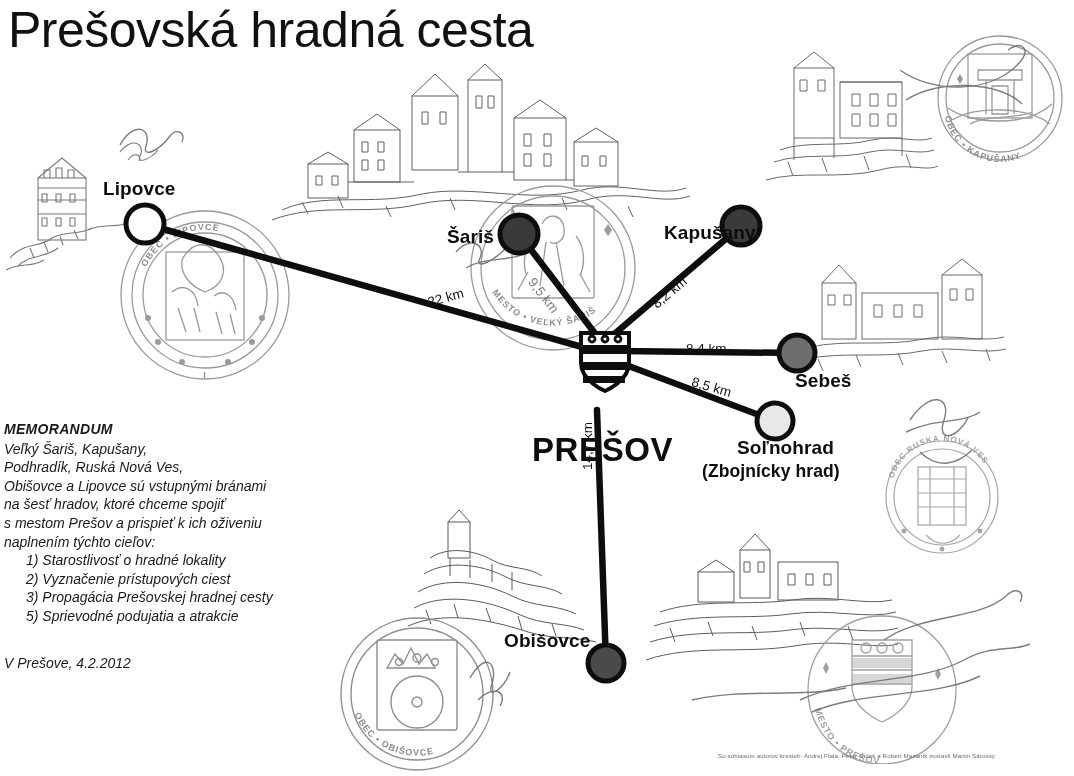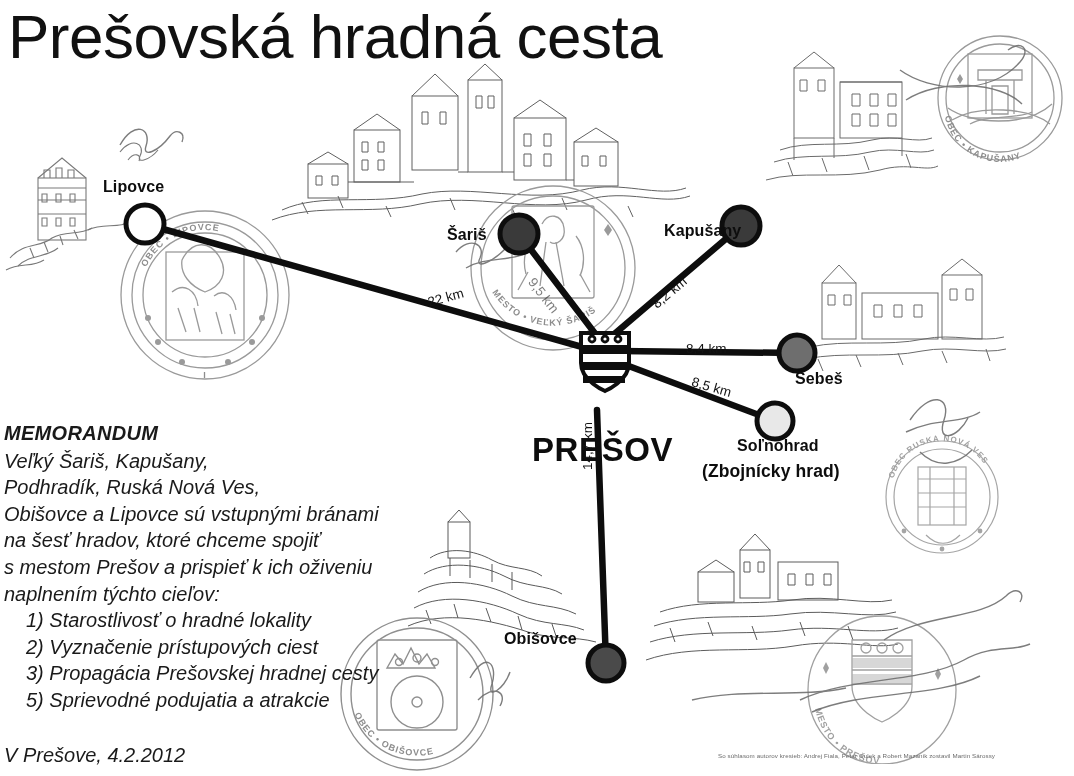--- a/index.html
+++ b/index.html
@@ -9,30 +9,30 @@
     font-family:"Liberation Sans",sans-serif;
     color:#111;
     position:relative;
     overflow:hidden;
   }
   .poster{position:absolute;inset:0;}
 
   
   #title{
     position:absolute;left:8px;top:4px;
-    font-size:62px;line-height:1.05;
+    font-size:50px;line-height:1.05;
     font-weight:400;letter-spacing:-0.5px;
     color:#111;
     white-space:nowrap;
   }
 
   
   #memo{
     position:absolute;left:4px;top:420px;width:400px;
-    font-style:italic;font-size:20px;line-height:1.33;
+    font-style:italic;font-size:14px;line-height:1.33;
     color:#1a1a1a;
   }
   #memo .mh{font-weight:bold;font-style:italic;letter-spacing:.3px;}
   #memo .body{margin-top:1px;}
   #memo .body div{white-space:nowrap;}
   #memo ol{margin:0;padding:0;list-style:none;}
   #memo ol li{white-space:nowrap;padding-left:22px;}
   #memo .date{margin-top:28px;white-space:nowrap;}
 
   
@@ -42,21 +42,21 @@
     color:#6a6a6a;white-space:nowrap;
     font-family:"Liberation Sans",sans-serif;
   }
 
   
   #graph{position:absolute;left:0;top:0;width:1074px;height:776px;}
 
   
   .nlabel{
     position:absolute;font-weight:bold;color:#0d0d0d;
-    white-space:nowrap;font-size:16px;letter-spacing:.1px;
+    white-space:nowrap;font-size:19px;letter-spacing:.1px;
   }
   .nlabel.sub{font-size:17.5px;}
   #lbl-presov{font-size:33px;letter-spacing:.6px;margin-top:28px;}
 
   
   .dlabel{
     position:absolute;font-size:13.5px;color:#131313;
     white-space:nowrap;font-weight:400;
   }
 

